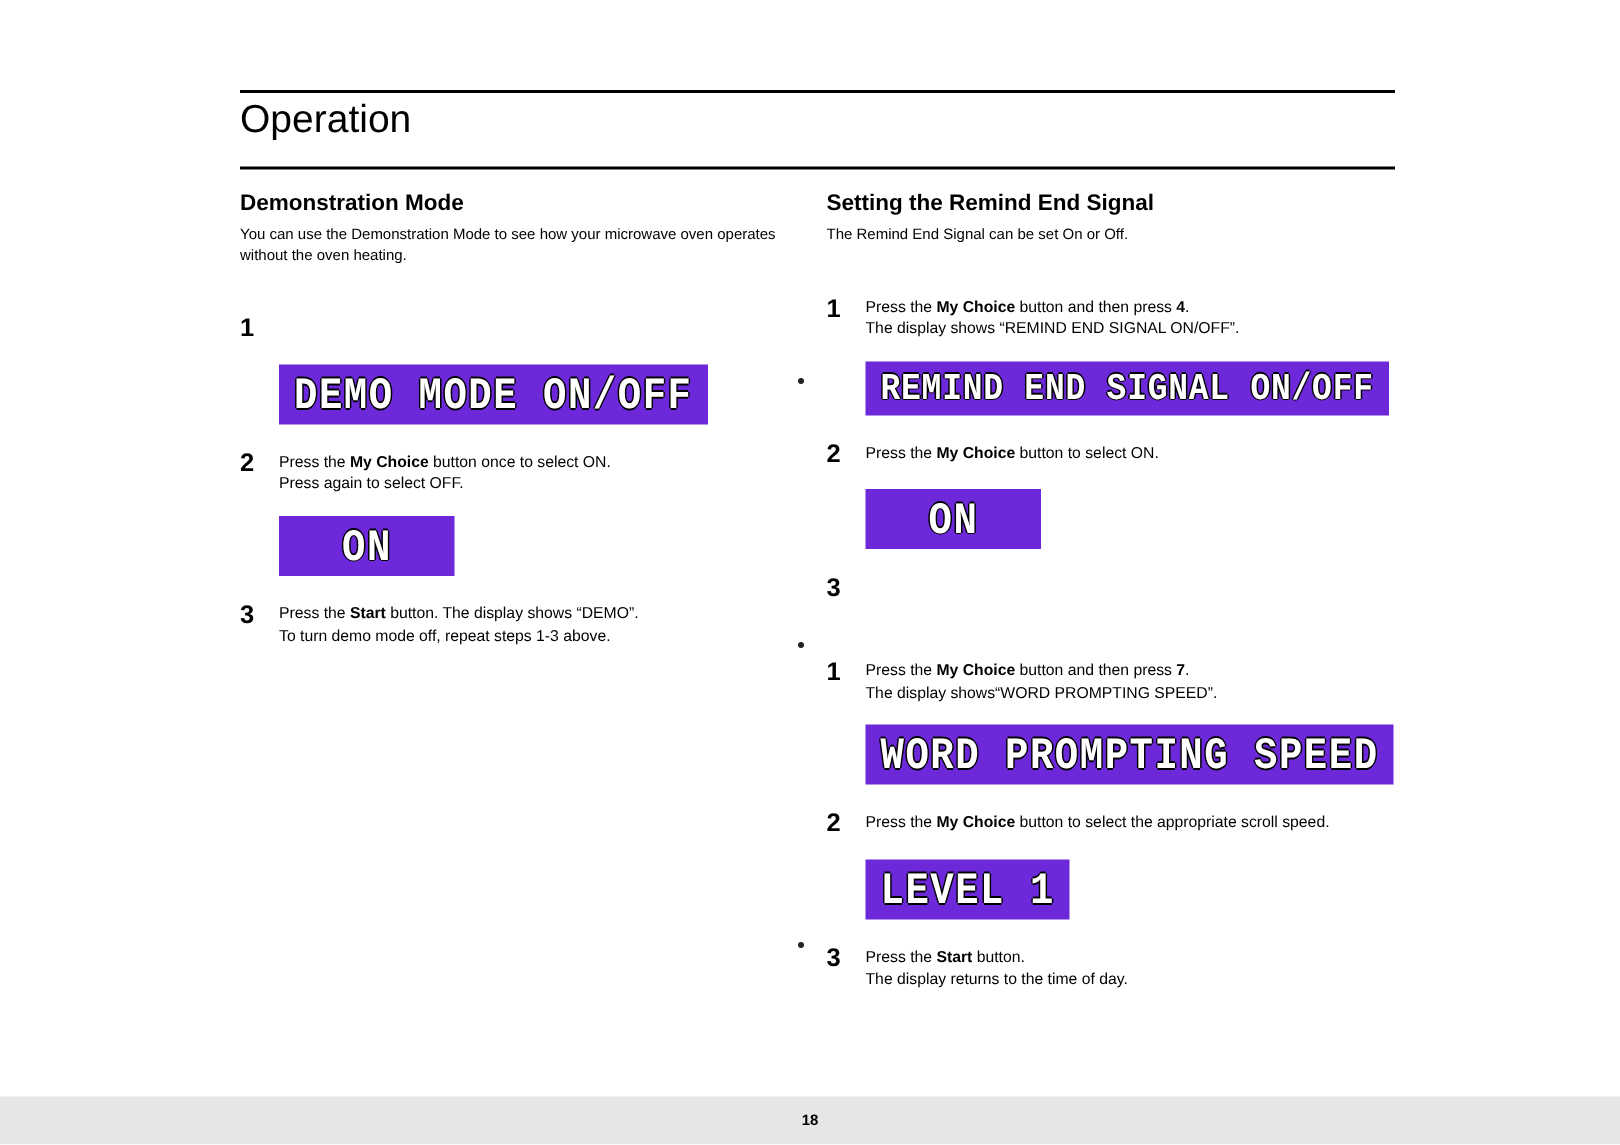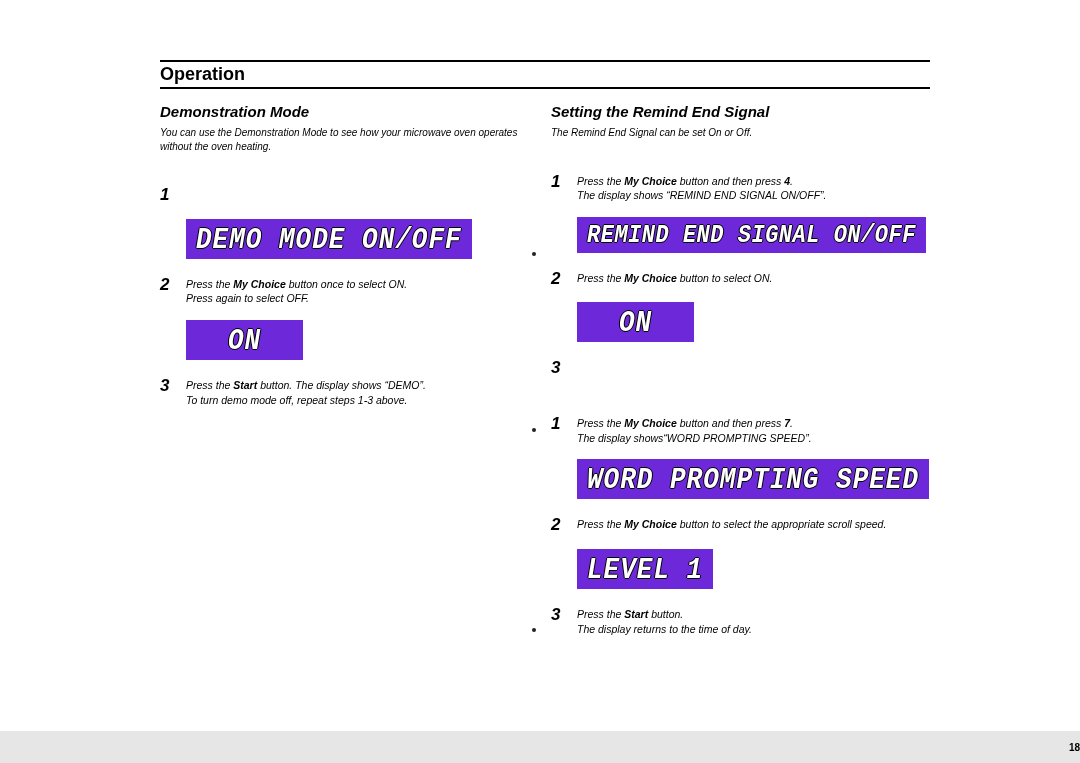--- a/index.html
+++ b/index.html
@@ -4,23 +4,23 @@
 <style>
   * { margin: 0; padding: 0; box-sizing: border-box; }
   html, body { width: 1080px; height: 763px; font-family: Arial, Helvetica, sans-serif; background: #fff; color: #000; }
   .page {
     width: 1080px;
     height: 763px;
     padding: 60px 150px 0 160px;
     position: relative;
   }
   .title-rule { border-top: 2px solid #000; margin-bottom: 2px; }
-  .title { font-size: 18px; font-weight: bold; margin-bottom: 2px; }
+  .title { font-size: 26px; font-weight: normal; margin-bottom: 16px; }
   .title-rule-bottom { border-top: 2px solid #000; margin-bottom: 14px; }
-  .cols { display: flex; gap: 12px; font-style: italic; }
+  .cols { display: flex; gap: 12px; }
   .col { flex: 1; }
   .subhead { font-size: 15px; font-weight: bold; margin-bottom: 6px; }
   .intro { font-size: 10px; line-height: 1.35; margin-bottom: 32px; }
   .step { display: flex; align-items: flex-start; margin-bottom: 8px; }
   .step-num { font-size: 17px; font-weight: bold; width: 26px; flex-shrink: 0; line-height: 1.15; }
   .step-text { font-size: 10.5px; line-height: 1.4; padding-top: 2px; }
   .step-text b { font-weight: bold; }
   .disp {
     background: #6d28d9;
     margin: 6px 0 16px 26px;
@@ -47,21 +47,21 @@
   .footer-bar {
     position: absolute;
     left: 0; right: 0; bottom: 0;
     height: 32px;
     background: #e6e6e6;
   }
   .page-num {
     position: absolute;
     bottom: 10px;
     left: 0; right: 0;
-    text-align: right;
+    text-align: center;
     font-size: 10px;
     font-weight: bold;
   }
   .bullet { position: absolute; left: 532px; width: 4px; height: 4px; border-radius: 50%; background: #222; }
   .b1 { top: 252px; } .b2 { top: 428px; } .b3 { top: 628px; }
 </style>
 </head>
 <body>
 
 <div class="page">

